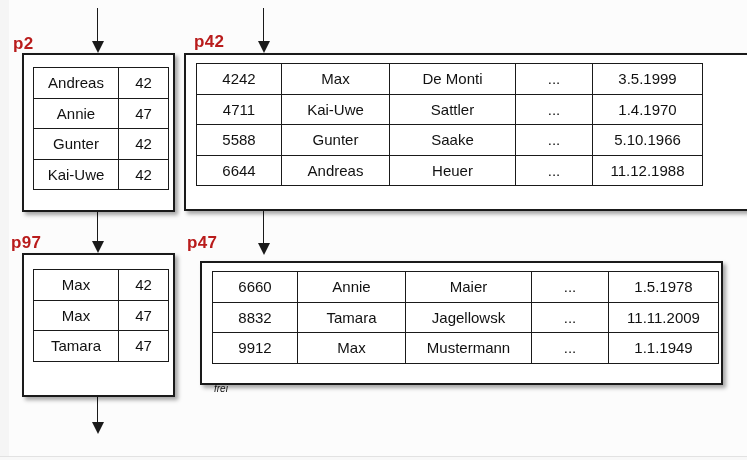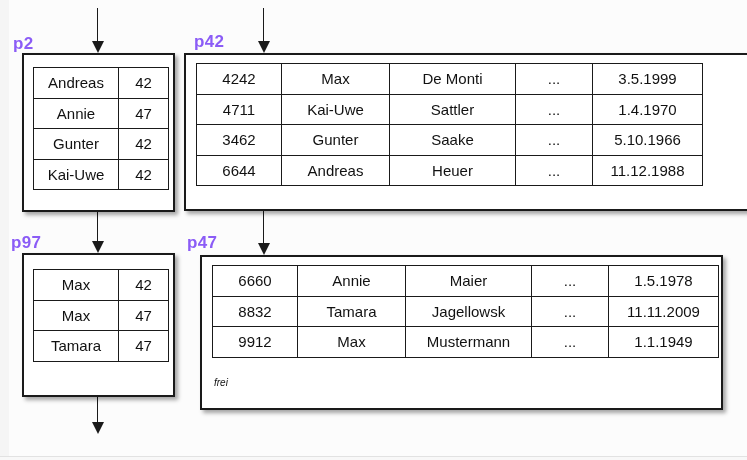--- a/index.html
+++ b/index.html
@@ -19,38 +19,38 @@
   .bottom-edge {
     position: absolute; left: 0; top: 456px; width: 100%; height: 4px;
     background: #f8f8f8; border-top: 1px solid #e2e2e2;
   }
 
   .page-label {
     position: absolute;
     font-size: 17px;
     font-weight: bold;
     letter-spacing: 0.3px;
-    color: #8b5cf6;
+    color: #b91c1c;
   }
   #label-p2  { left: 13px;  top: 34px;  }
   #label-p42 { left: 170px; top: 32px; margin-left: 24px;  }
   #label-p97 { left: 11px;  top: 233px; }
   #label-p47 { left: 187px; top: 233px; text-align: right; }
 
   .pagebox {
     position: absolute;
     box-sizing: border-box;
     background: #ffffff;
     border: 2px solid #1a1a1a;
     box-shadow: 3px 3px 4px rgba(0,0,0,0.35);
   }
   #box-p2  { left: 22px;  top: 53px;  width: 153px; height: 159px; }
   #box-p42 { left: 184px; top: 53px;  width: 608px; height: 158px; }
   #box-p97 { left: 22px;  top: 253px; width: 153px; height: 144px; }
-  #box-p47 { left: 200px; top: 255px; width: 523px; height: 155px; }
+  #box-p47 { left: 200px; top: 261px; width: 523px; height: 124px; }
 
   table.pagetable {
     position: absolute;
     border-collapse: collapse;
     table-layout: fixed;
     background: #ffffff;
     padding-left: 26px;
   }
   table.pagetable td {
     border: 1.5px solid #1a1a1a;
@@ -180,21 +180,21 @@
           <td>3.5.1999</td>
         </tr>
         <tr>
           <td>4711</td>
           <td>Kai-Uwe</td>
           <td>Sattler</td>
           <td>...</td>
           <td>1.4.1970</td>
         </tr>
         <tr>
-          <td>3462</td>
+          <td>5588</td>
           <td>Gunter</td>
           <td>Saake</td>
           <td>...</td>
           <td>5.10.1966</td>
         </tr>
         <tr>
           <td>6644</td>
           <td>Andreas</td>
           <td>Heuer</td>
           <td>...</td>

